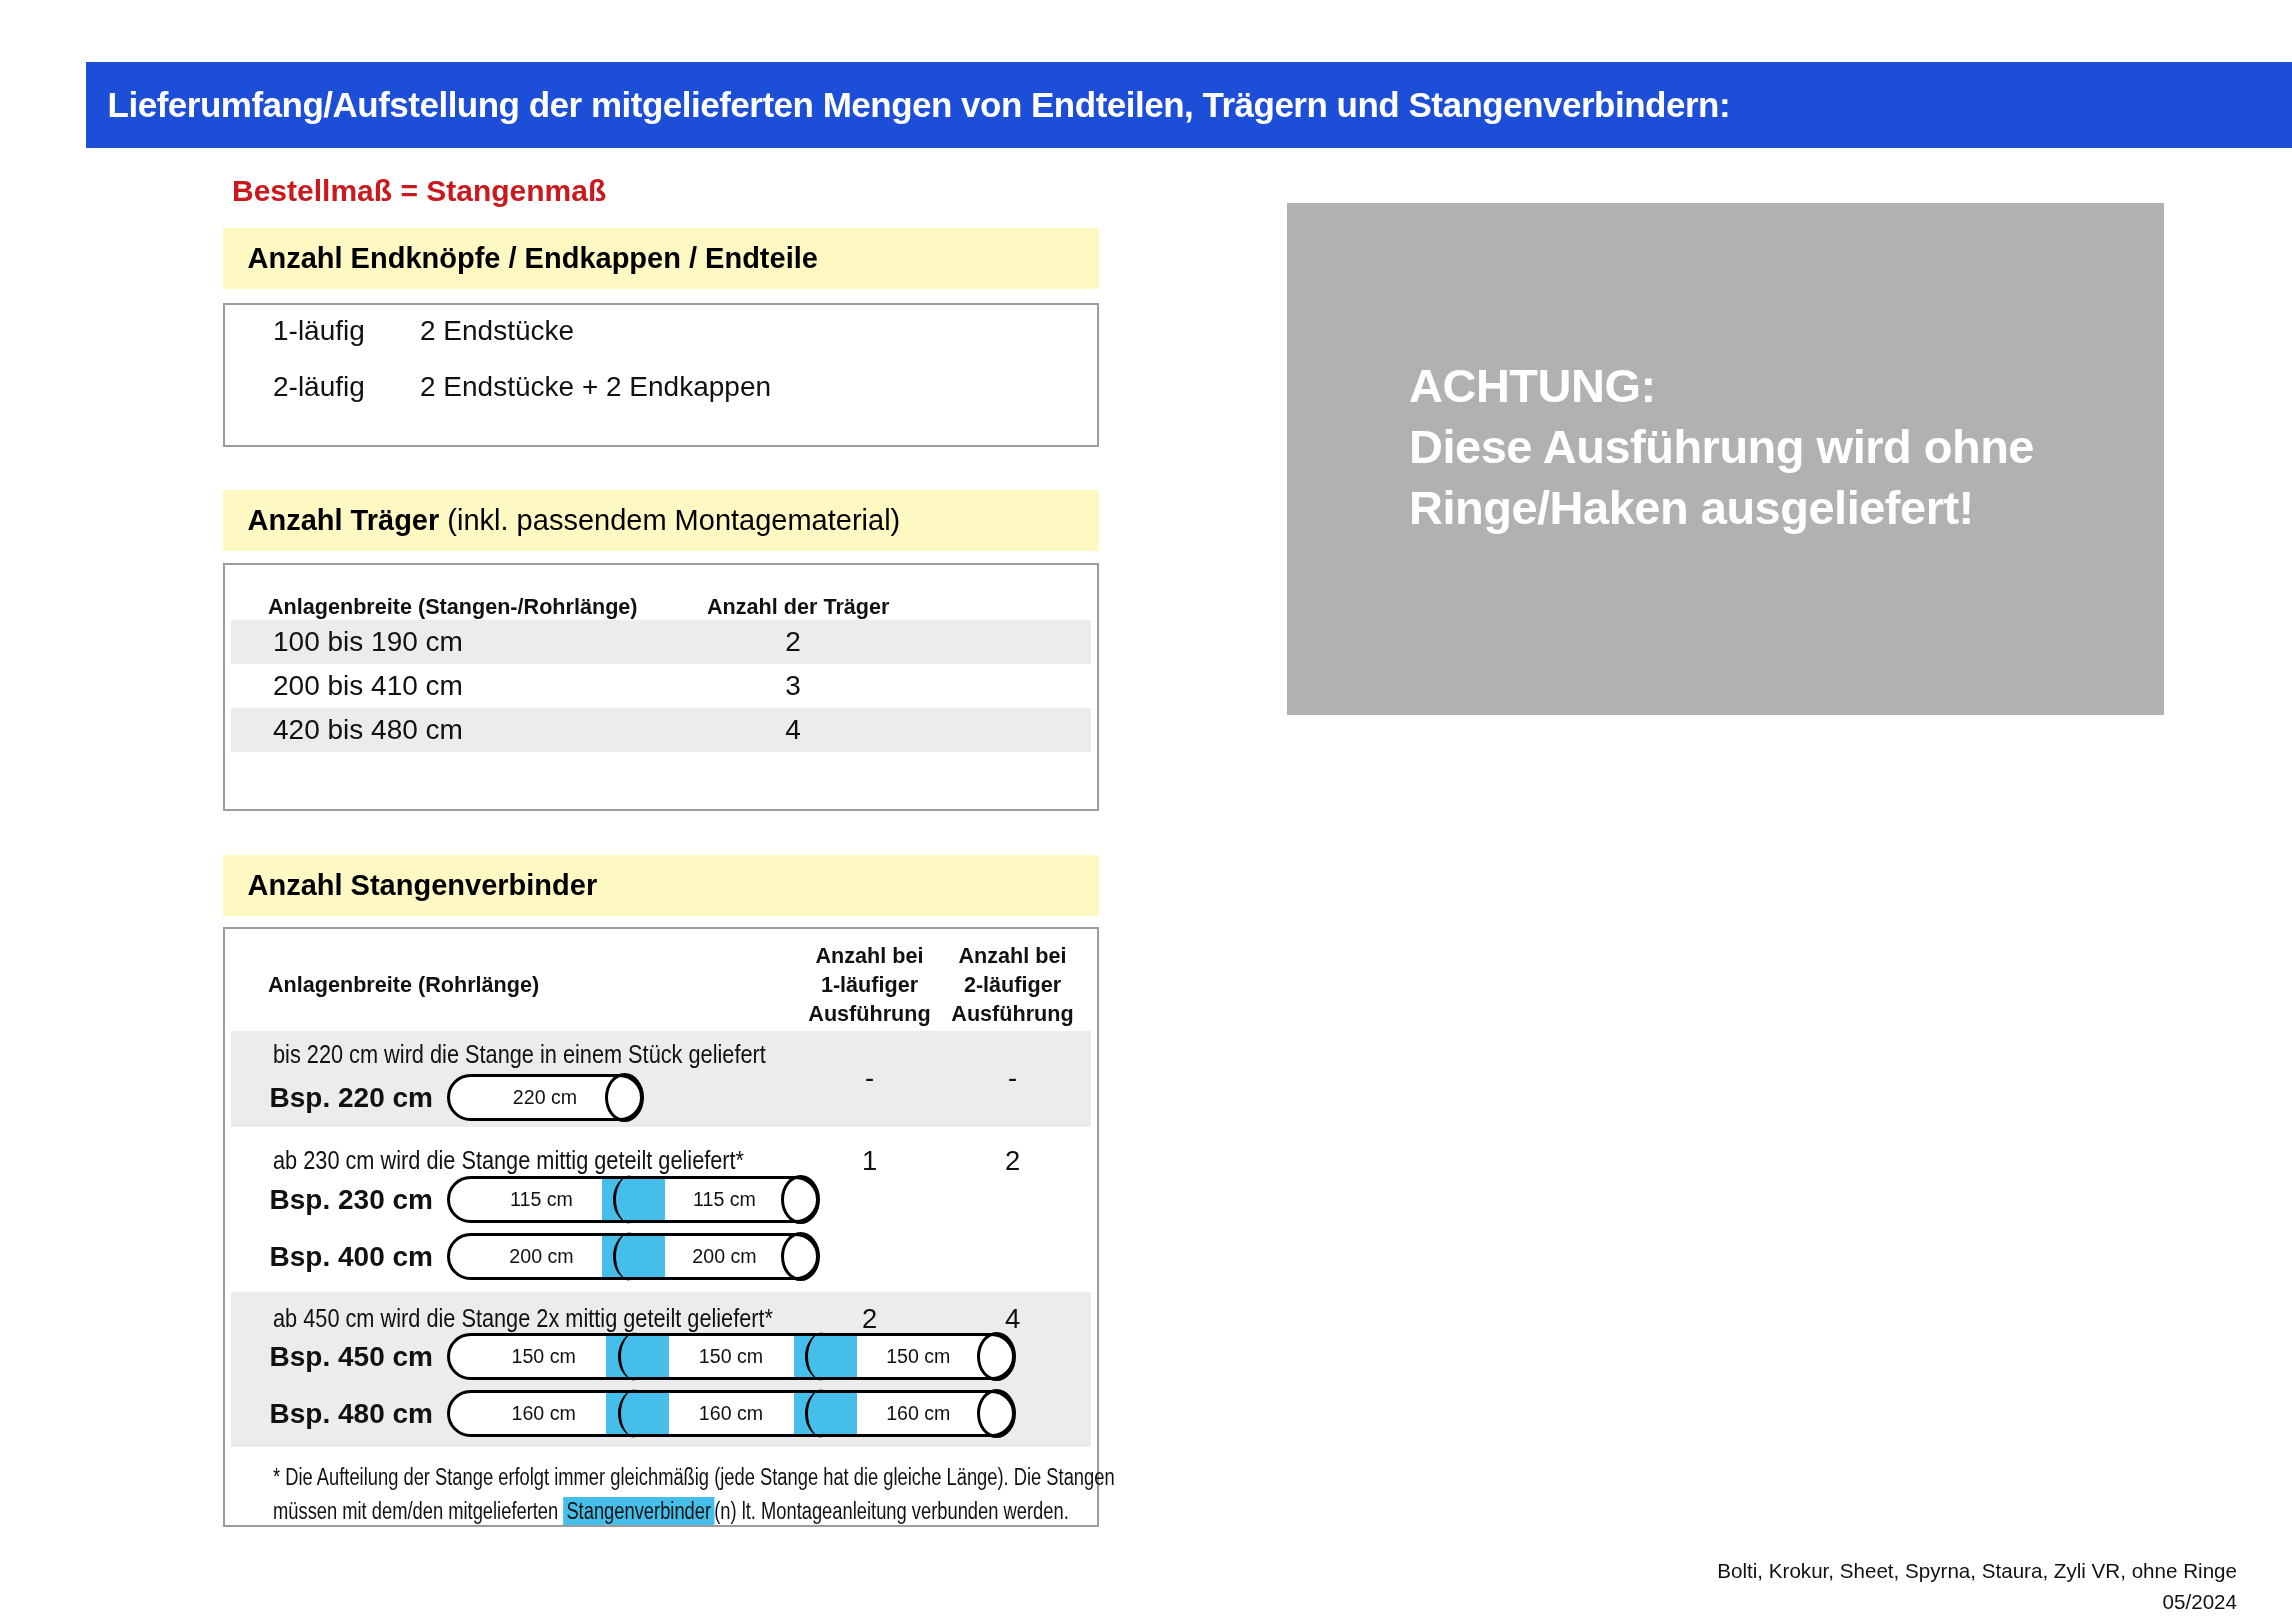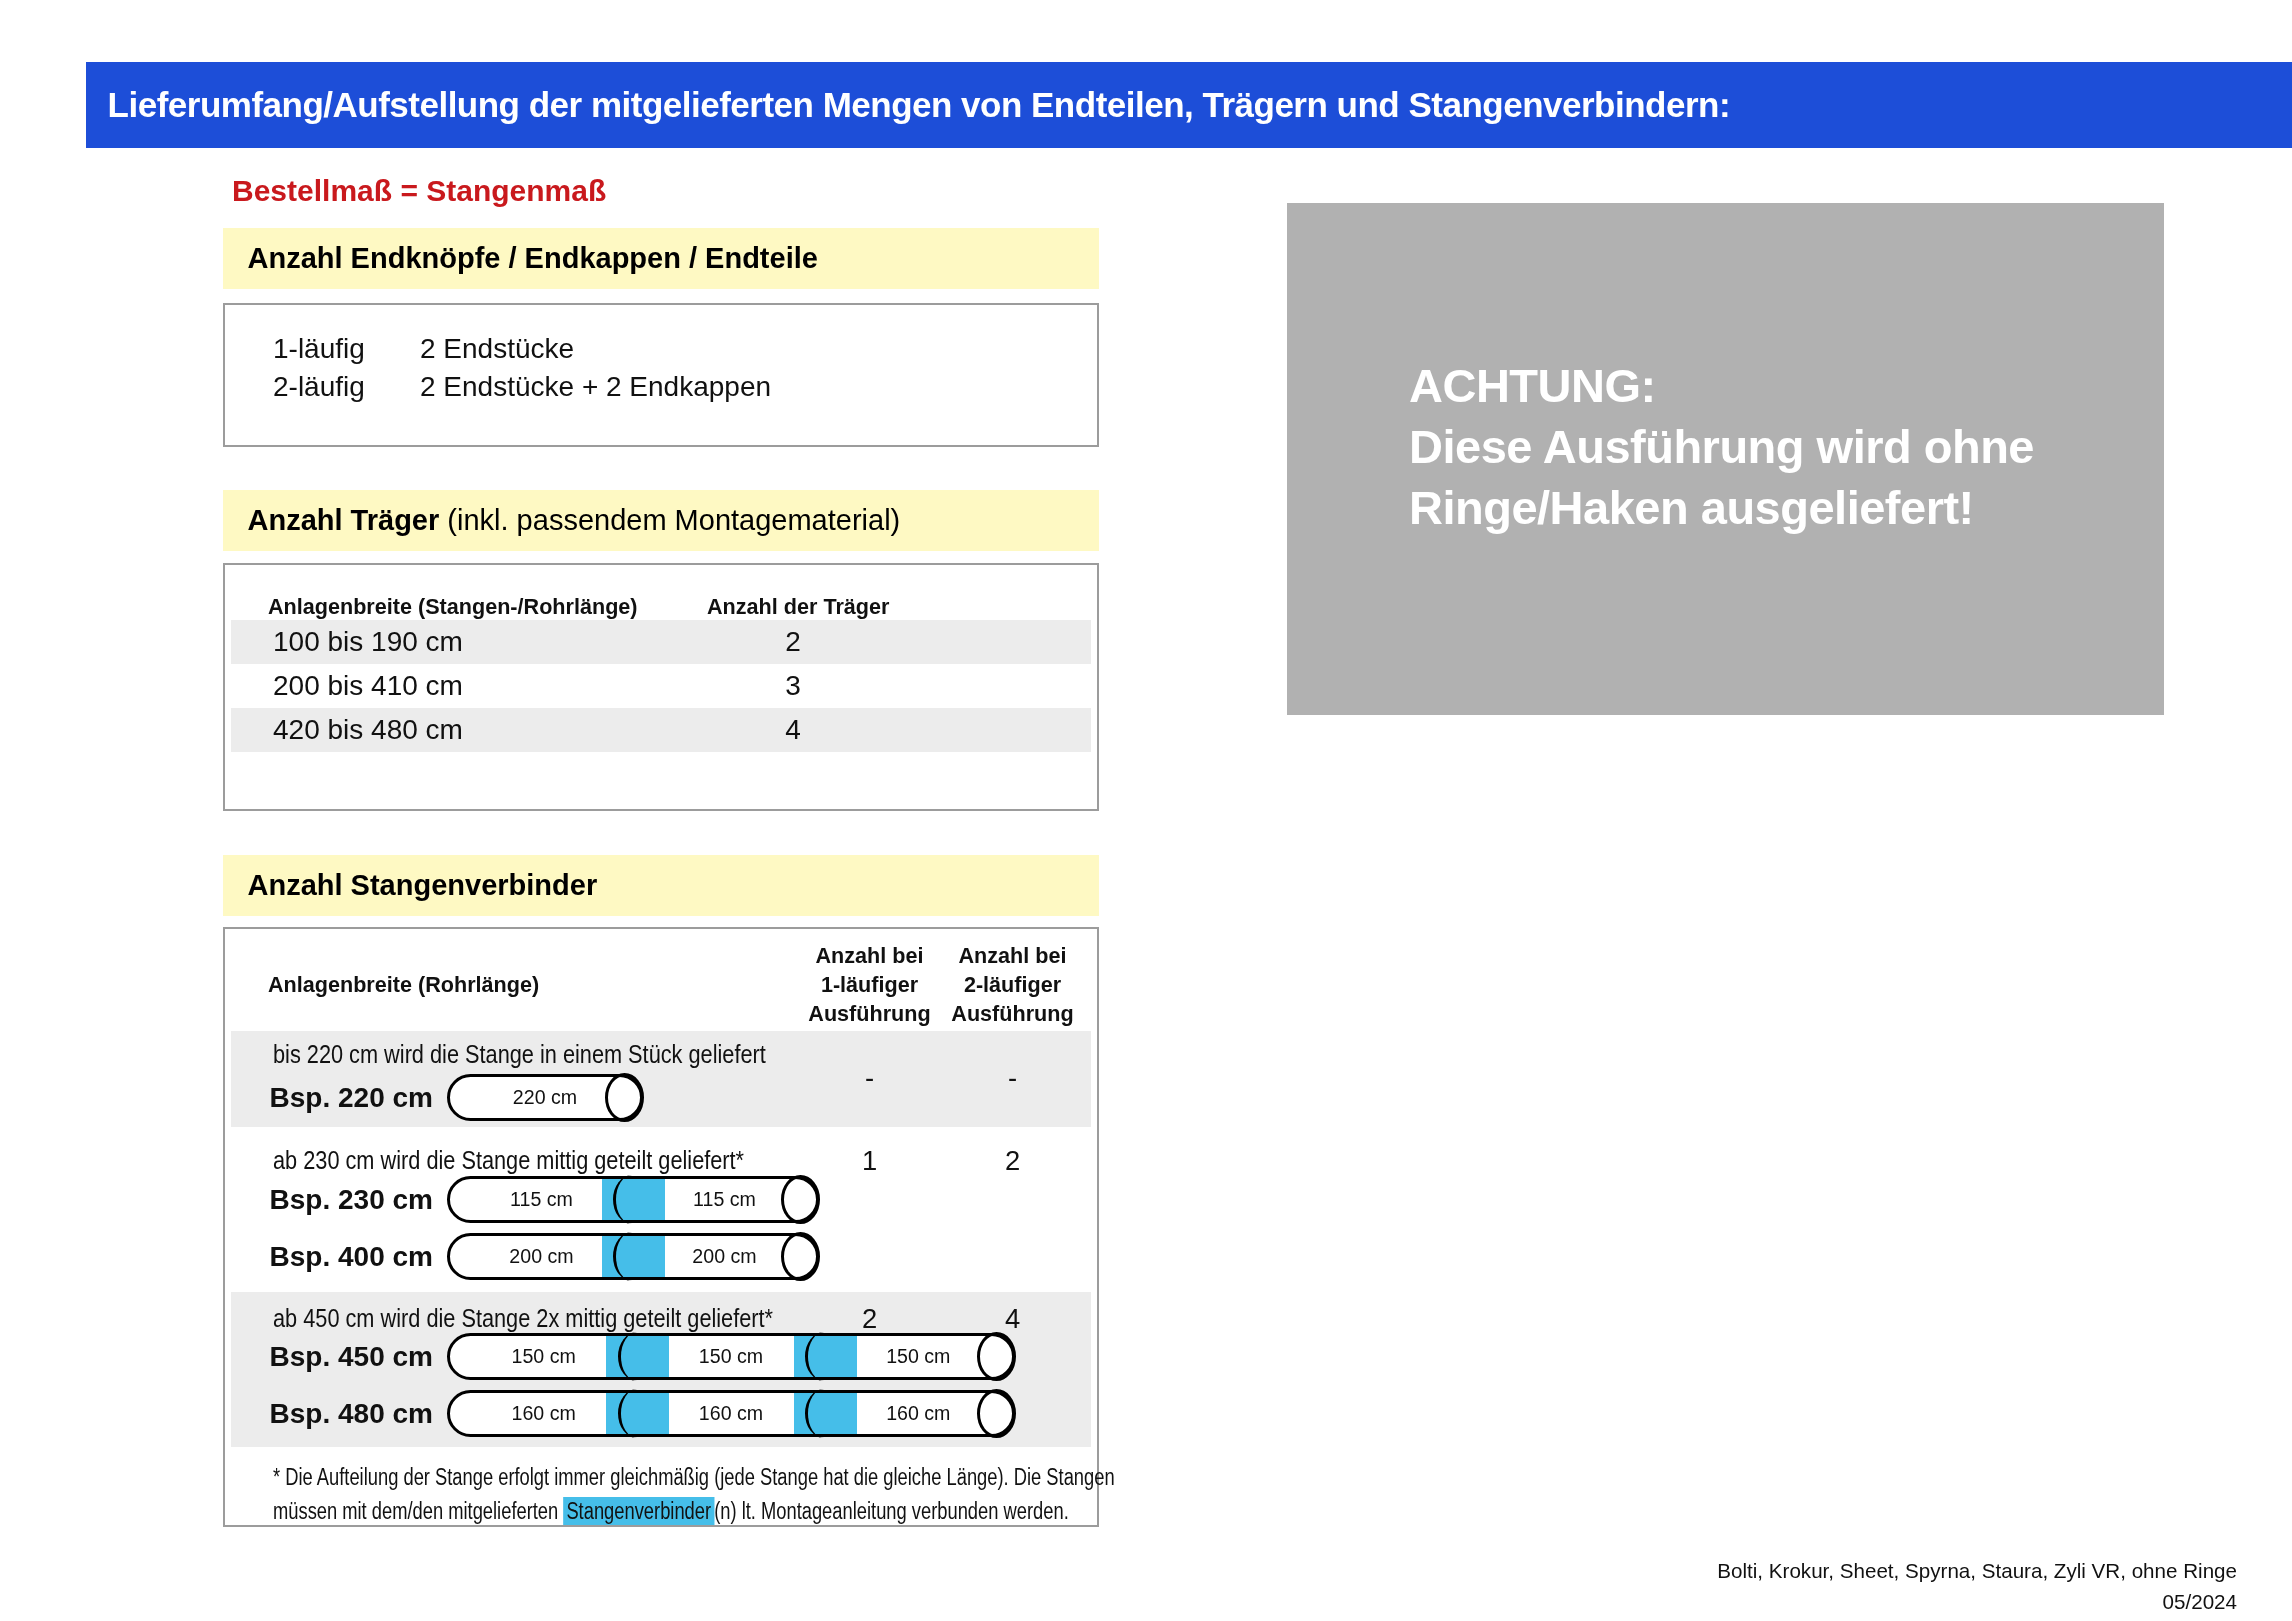--- a/index.html
+++ b/index.html
@@ -26,21 +26,21 @@
   .tbl-a{top:303px;height:144px;}
   .tbl-b{top:563px;height:248px;}
   .tbl-c{top:927px;height:600px;}
 
   .band{position:absolute;left:5.9px;right:5.9px;background:#ececec;}
 
   
   .row-a{position:absolute;height:44px;line-height:44px;font-size:28px;width:100%;}
   .row-a .c1{position:absolute;left:48px;}
   .row-a .c2{position:absolute;left:195px;}
-  .row-a1{top:22px;}
+  .row-a1{top:4px;}
   .row-a2{top:60px;}
 
   
   .tbl-b .hdr1{position:absolute;left:43px;top:29px;font-size:21.6px;font-weight:bold;white-space:nowrap;}
   .tbl-b .hdr2{position:absolute;left:482px;top:29px;font-size:21.6px;font-weight:bold;white-space:nowrap;}
   .row-b{position:absolute;height:44px;line-height:44px;font-size:28px;width:100%;}
   .row-b .rng{position:absolute;left:48px;}
   .row-b .cnt{position:absolute;left:529px;width:78px;text-align:center;}
   .row-b1{top:55px;}
   .row-b2{top:99px;}

